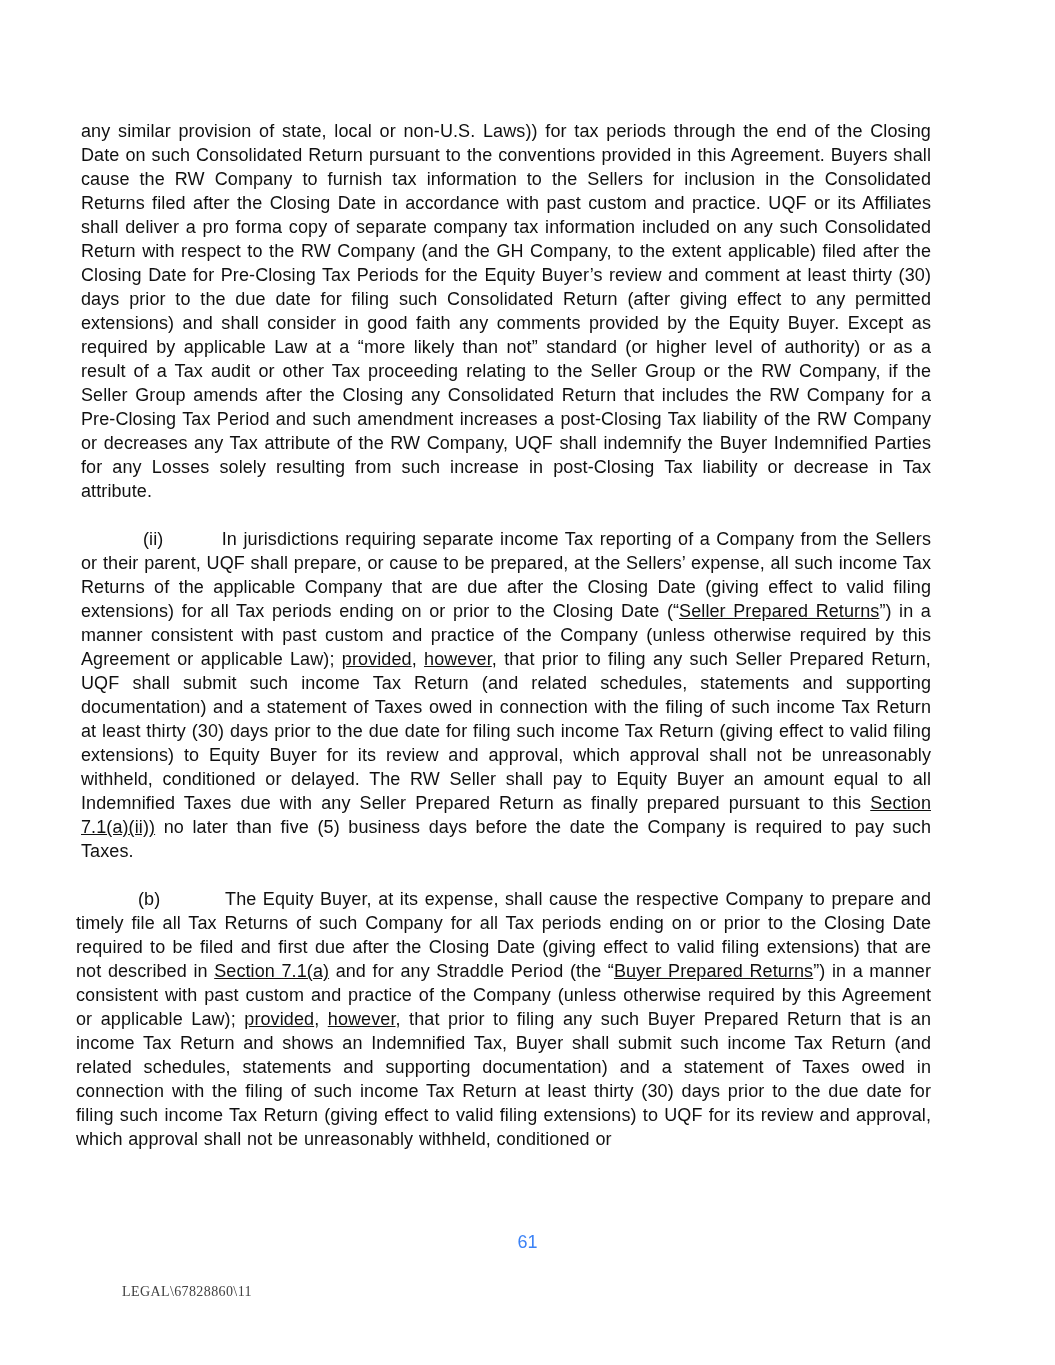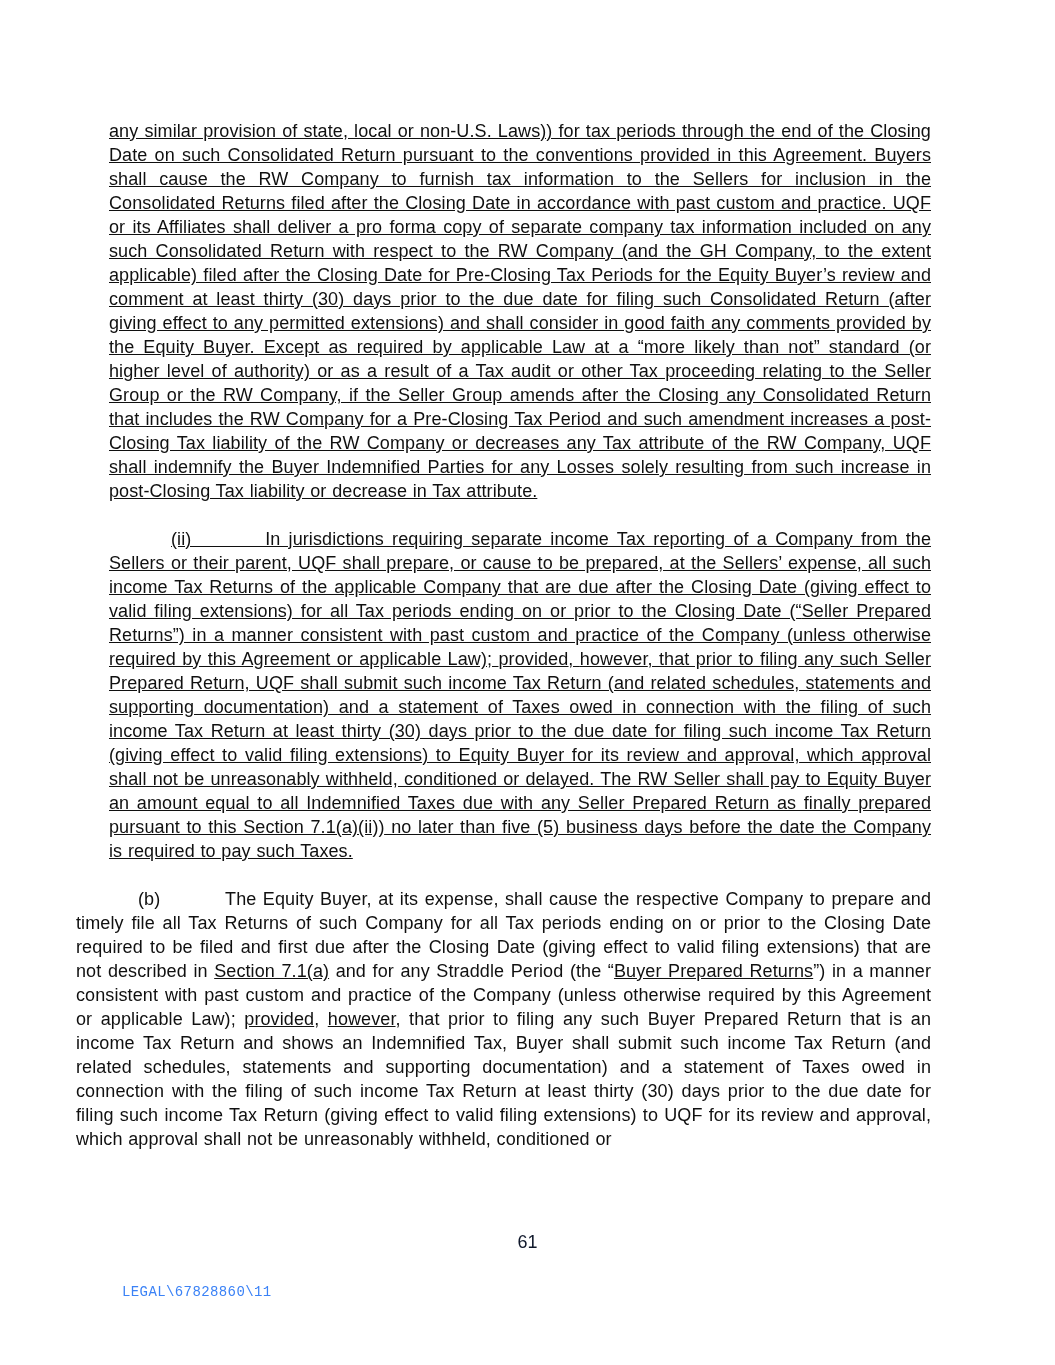--- a/index.html
+++ b/index.html
@@ -24,41 +24,41 @@
     left: 0;
     right: 0;
   }
   .para {
     margin: 0;
     text-align: justify;
     letter-spacing: 0.1px;
     word-spacing: 0.6px;
   }
   .para + .para { margin-top: 24px; }
-  .indent-block { margin-left: 109px; margin-right: 124px; text-decoration: underline; }
+  .indent-block { margin-left: 81px; margin-right: 124px; }
   .full-width   { margin-left: 76px; margin-right: 124px; }
   .labeled      { text-indent: 62px; }
   .u { text-decoration: underline; }
   .page-number {
     position: absolute;
     top: 1230px;
     left: 0;
     width: 100%;
     text-align: center;
     font-size: 18px;
-    color: #0f172a;
+    color: #3b82f6;
   }
   .doc-id {
     position: absolute;
     top: 1280px;
     left: 122px;
-    font-family: Liberation Mono, monospace;
+    font-family: Liberation Serif, serif;
     font-size: 14px;
     letter-spacing: 0.4px;
-    color: #3b82f6;
+    color: #404040;
   }
 </style>
 </head>
 <body>
 
 <div class="page">
   <div class="body-text">
     <p class="para indent-block"><span>any similar provision of state, local or non-U.S. Laws)) for tax periods through the end of the Closing Date on such Consolidated Return pursuant to the conventions provided in this Agreement.  Buyers shall cause the RW Company to furnish tax information to the Sellers for inclusion in the Consolidated Returns filed after the Closing Date in accordance with past custom and practice.  UQF or its Affiliates shall deliver a pro forma copy of separate company tax information included on any such Consolidated Return with respect to the RW Company (and the GH Company, to the extent applicable) filed after the Closing Date for Pre-Closing Tax Periods for the Equity Buyer’s review and comment at least thirty (30) days prior to the due date for filing such Consolidated Return (after giving effect to any permitted extensions) and shall consider in good faith any comments provided by the Equity Buyer.  Except as required by applicable Law at a “more likely than not” standard (or higher level of authority) or as a result of a Tax audit or other Tax proceeding relating to the Seller Group or the RW Company, if the Seller Group amends after the Closing any Consolidated Return that includes the RW Company for a Pre-Closing Tax Period and such amendment increases a post-Closing Tax liability of the RW Company or decreases any Tax attribute of the RW Company, UQF shall indemnify the Buyer Indemnified Parties for any Losses solely resulting from such increase in post-Closing Tax liability or decrease in Tax attribute.</span></p>
     <p class="para indent-block labeled"><span>(ii)&nbsp;&nbsp;&nbsp;&nbsp;&nbsp;&nbsp;&nbsp;&nbsp; In jurisdictions requiring separate income Tax reporting of a Company from the Sellers or their parent, UQF shall prepare, or cause to be prepared, at the Sellers’ expense, all such income Tax Returns of the applicable Company that are due after the Closing Date (giving effect to valid filing extensions) for all Tax periods ending on or prior to the Closing Date (“</span><span class="u">Seller Prepared  Returns</span><span>”) in a manner consistent with past custom and practice of the Company (unless otherwise required by this Agreement or applicable Law); </span><span class="u">provided</span><span>, </span><span class="u">however</span><span>, that prior to filing any such Seller Prepared Return, UQF shall submit such income Tax Return (and related schedules, statements and supporting documentation) and a statement of Taxes owed in connection with the filing of such income Tax Return at least thirty (30) days prior to the due date for filing such income Tax Return (giving effect to valid filing extensions) to Equity Buyer for its review and approval, which approval shall not be unreasonably withheld, conditioned or delayed. The RW Seller shall pay to Equity Buyer an amount equal to all Indemnified Taxes due with any Seller Prepared Return as finally prepared pursuant to this </span><span class="u">Section 7.1(a)(ii))</span><span> no later than five (5) business days before the date the Company is required to pay such Taxes.</span></p>
     <p class="para full-width labeled"><span>(b)&nbsp;&nbsp;&nbsp;&nbsp;&nbsp;&nbsp;&nbsp;&nbsp;&nbsp; The Equity Buyer, at its expense, shall cause the respective Company to prepare and  timely file all Tax Returns of such Company for all Tax periods ending on or prior to the Closing Date required to be filed and first due after the Closing Date (giving effect to valid filing extensions) that are not described in </span><span class="u">Section 7.1(a)</span><span> and for any Straddle Period (the “</span><span class="u">Buyer Prepared Returns</span><span>”) in a manner consistent with past custom and practice of the Company (unless otherwise required by this Agreement or applicable Law); </span><span class="u">provided</span><span>, </span><span class="u">however</span><span>, that prior to filing any such Buyer Prepared Return that is an income Tax Return and shows an Indemnified Tax, Buyer shall submit such income Tax Return (and related schedules, statements and supporting documentation) and a statement of Taxes owed in connection with the filing of such income Tax Return at least thirty (30) days prior to the due date for filing such income Tax Return (giving effect to valid filing extensions) to UQF for its review and approval, which approval shall not be unreasonably withheld, conditioned or</span></p>

